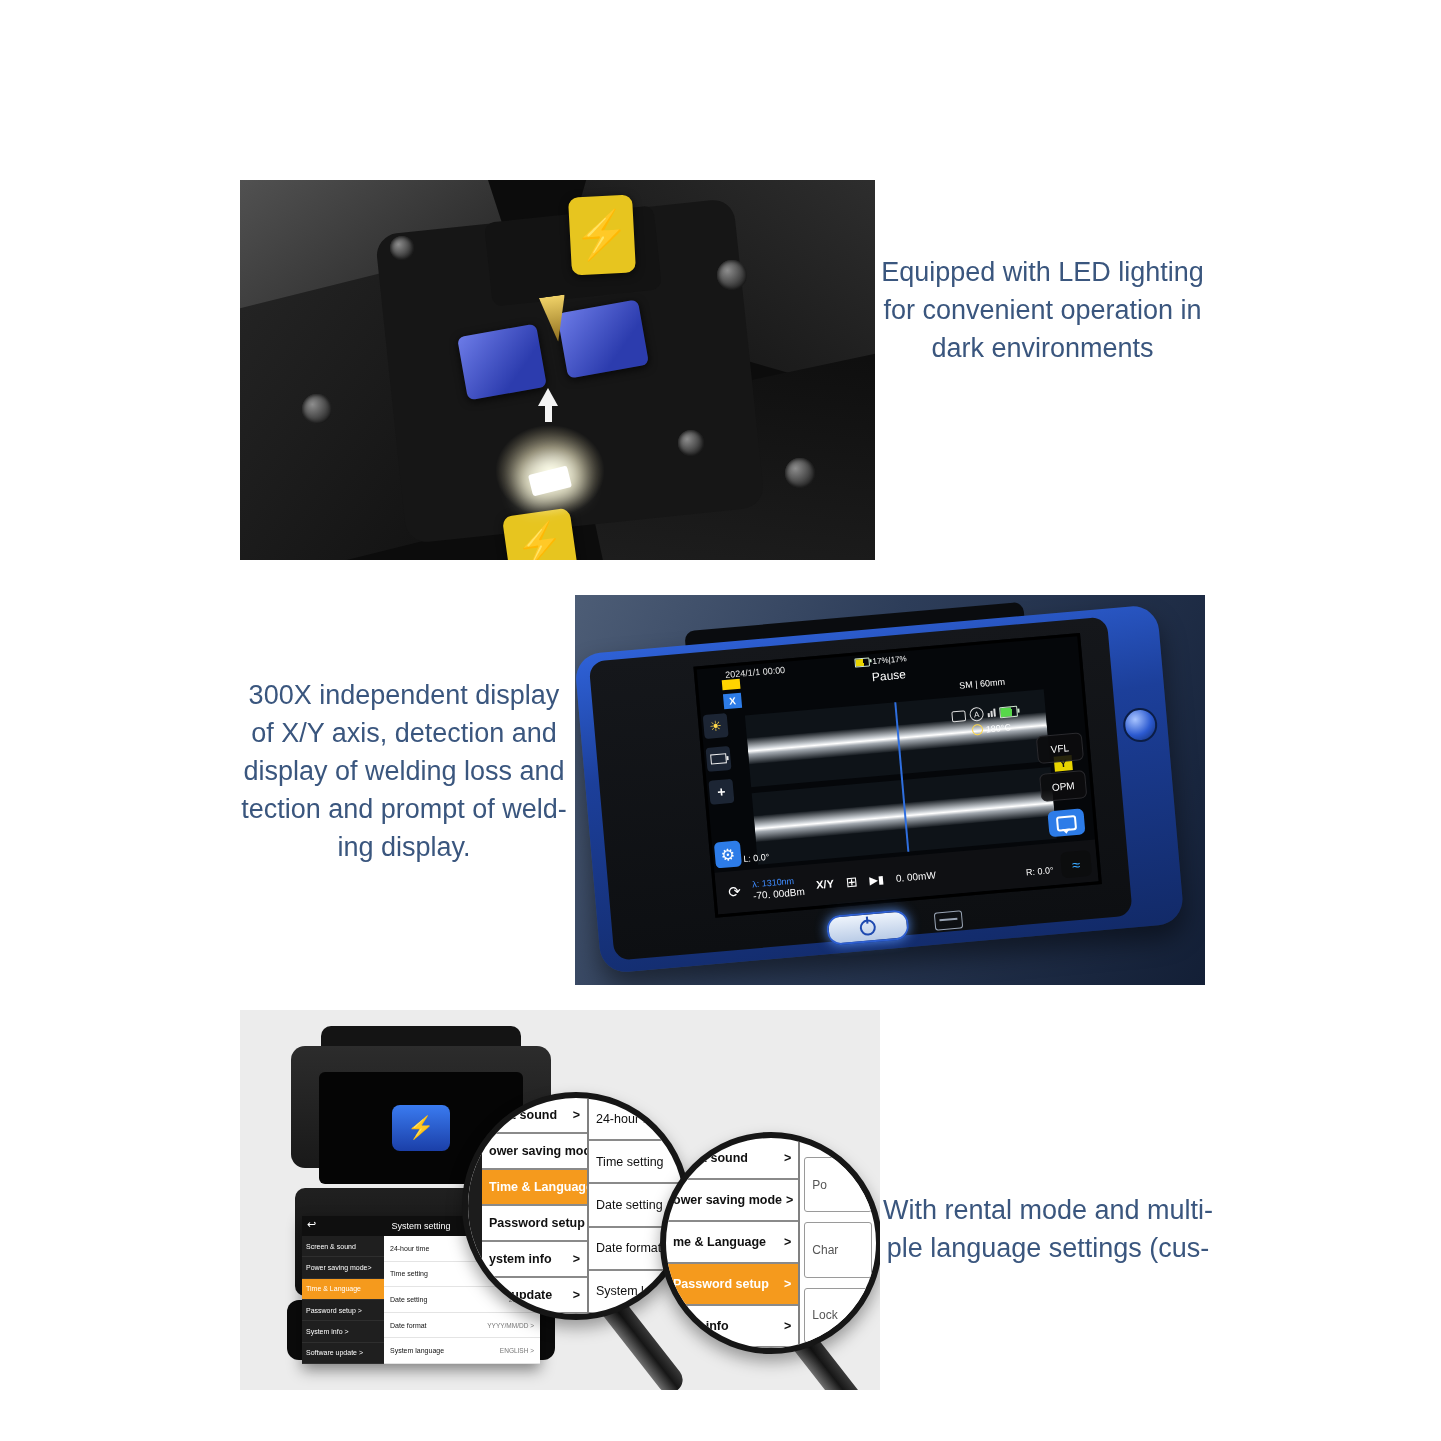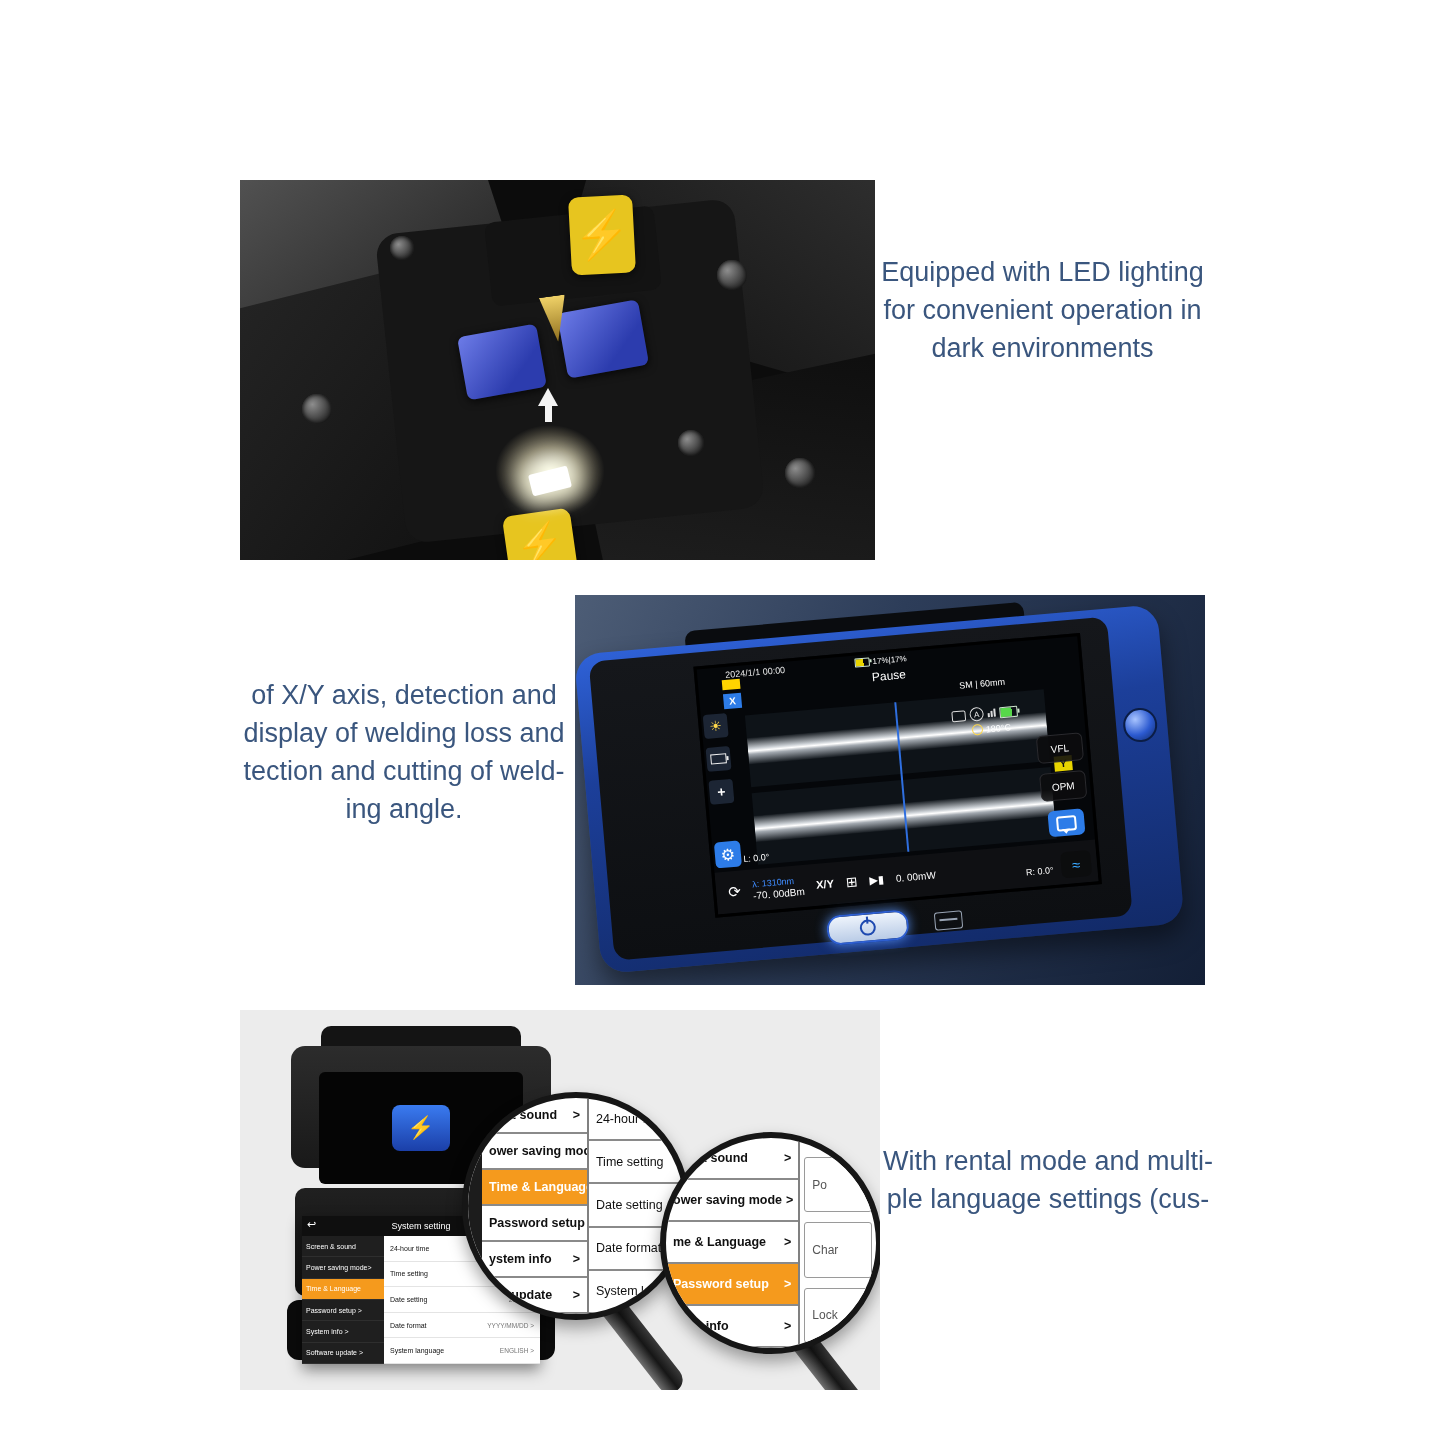--- a/index.html
+++ b/index.html
@@ -3,21 +3,21 @@
 <meta charset="utf-8">
 <style>
   html,body{margin:0;padding:0;background:#fff;}
   .page{position:relative;width:1441px;height:1441px;background:#fff;overflow:hidden;
         font-family:"Liberation Sans",sans-serif;}
   .title{position:absolute;top:68px;left:0;width:100%;margin:0;text-align:center;
          font-size:78px;font-weight:700;color:#16377e;letter-spacing:1px;}
   .caption{position:absolute;color:#3a567e;font-size:27px;line-height:38px;text-align:center;}
   .cap1{left:870px;top:253px;width:345px;}
   .cap2{left:228px;top:676px;width:352px;}
-  .cap3{left:872px;top:1142px;width:352px;}
+  .cap3{left:872px;top:1191px;width:352px;}
 
   .photo{position:absolute;overflow:hidden;}
 
   
   .p1{left:240px;top:180px;width:635px;height:380px;background:#0c0c0c;}
   .p1 .slab{position:absolute;}
   .slab-a{left:-50px;top:-60px;width:300px;height:180px;background:linear-gradient(160deg,#5a5a5a,#2a2a2a);transform:rotate(-18deg);}
   .slab-b{left:-80px;top:110px;width:340px;height:270px;background:linear-gradient(140deg,#272727,#101010);transform:rotate(-14deg);}
   .slab-c{right:-70px;top:-50px;width:370px;height:230px;background:linear-gradient(200deg,#323232,#141414);transform:rotate(16deg);}
   .slab-d{right:-60px;bottom:-70px;width:340px;height:250px;background:linear-gradient(20deg,#232323,#0e0e0e);transform:rotate(-12deg);}
@@ -201,24 +201,25 @@
     <div class="led-core"></div>
   </section>
 
   <div class="caption cap1">
     <div>Equipped with LED lighting</div>
     <div>for convenient operation in</div>
     <div>dark environments</div>
   </div>
 
   <div class="caption cap2">
+    <div>300X independent display</div>
     <div>of X/Y axis, detection and</div>
     <div>display of welding loss and</div>
-    <div>tection and cutting of weld-</div>
-    <div>ing angle.</div>
+    <div>tection and prompt of weld-</div>
+    <div>ing display.</div>
   </div>
 
   <section class="photo p2">
     <div class="dev">
       <div class="dev-top"></div>
       <div class="dev-body"></div>
       <div class="dev-front"></div>
       <div class="knob"></div>
 
       <div class="scr">

